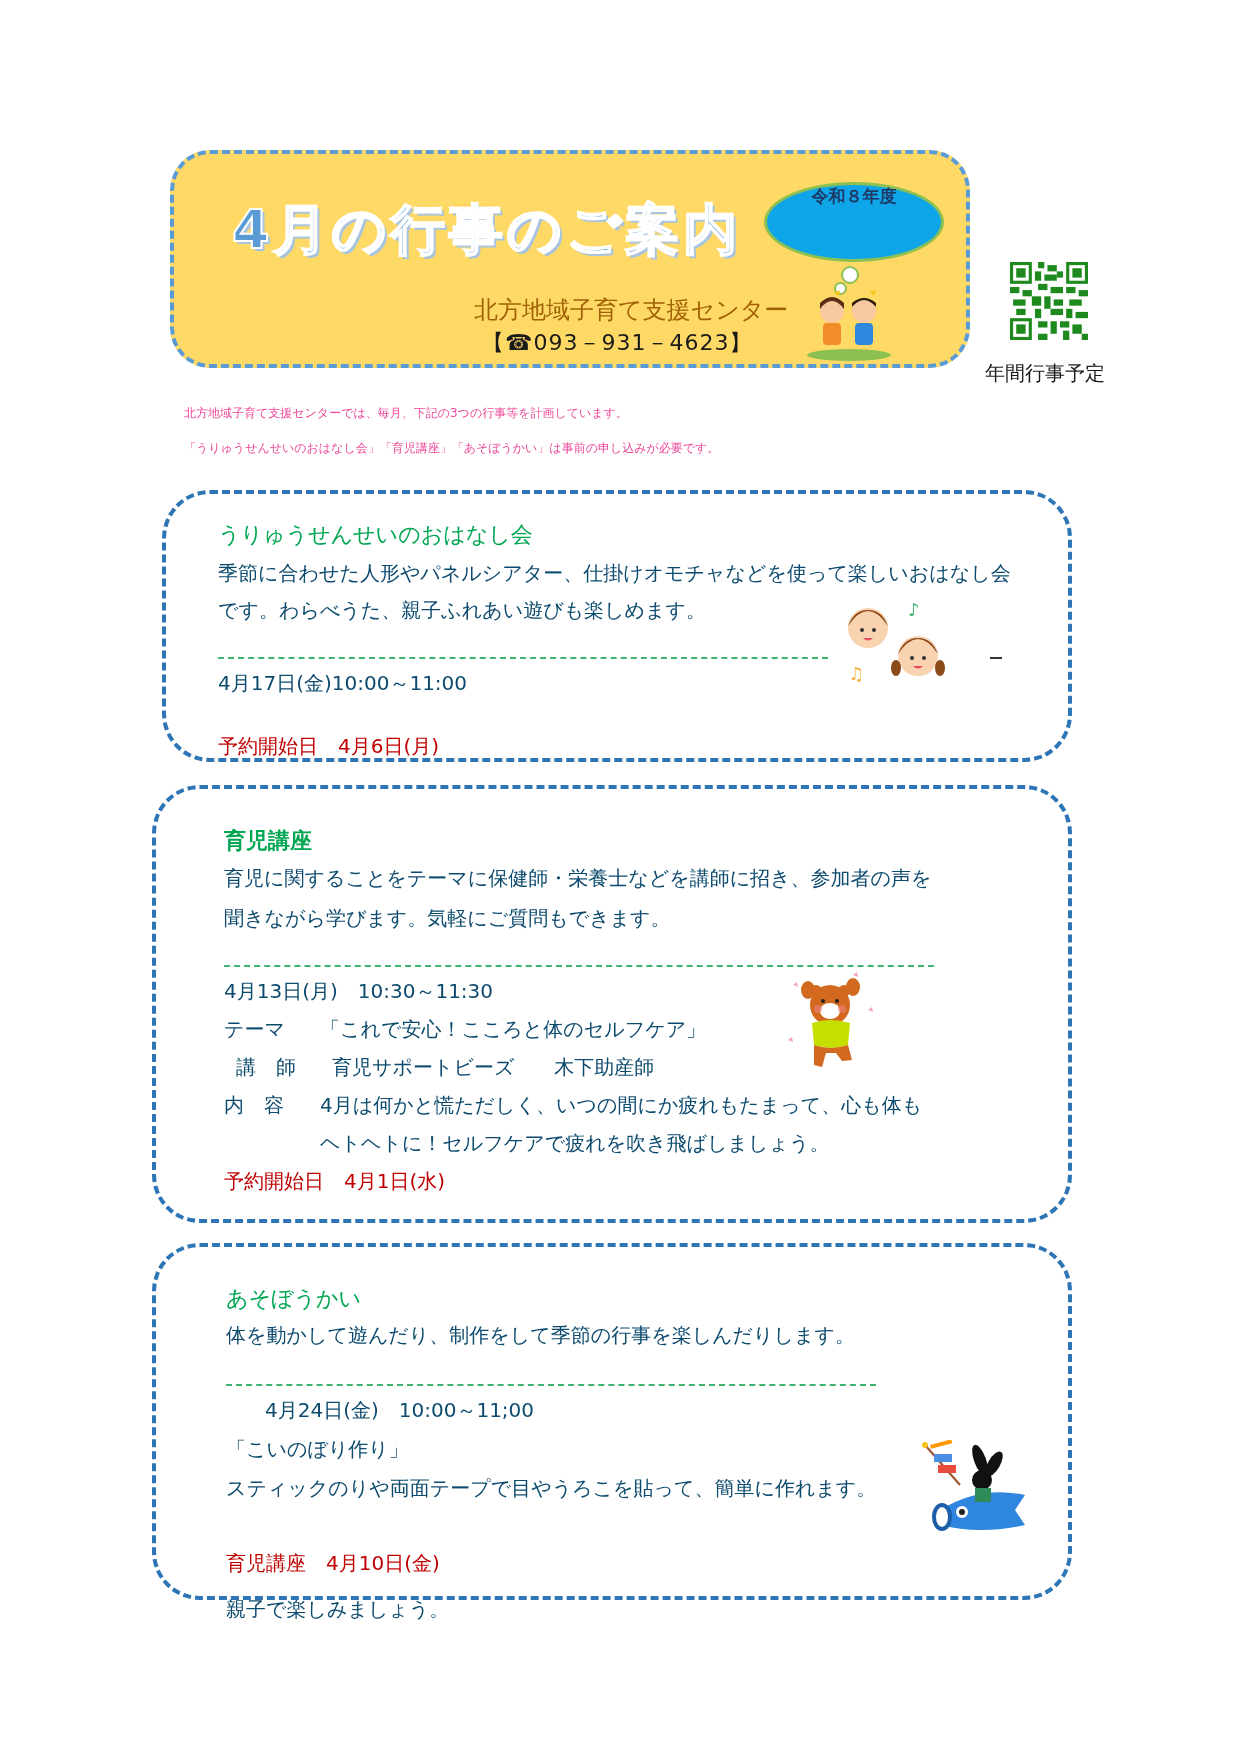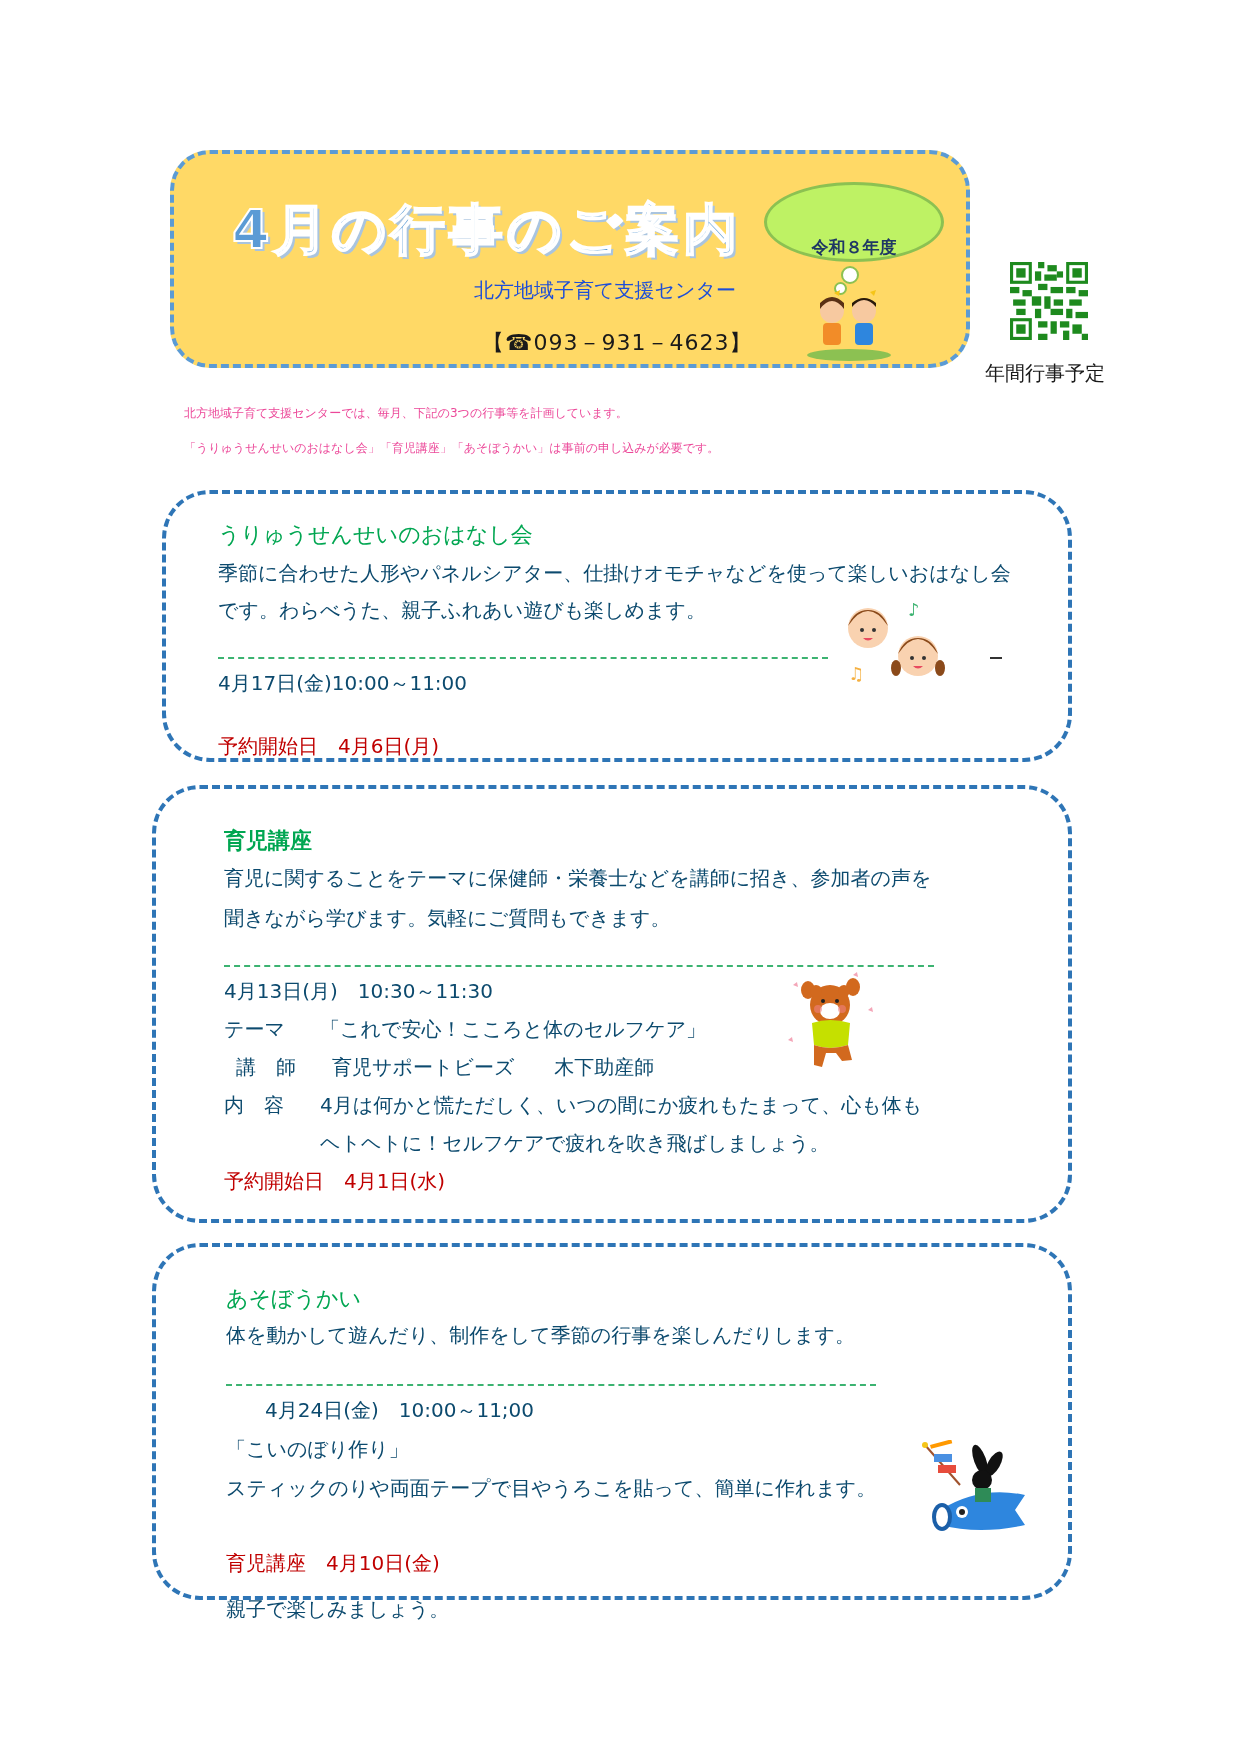--- a/index.html
+++ b/index.html
@@ -23,28 +23,28 @@
     .banner-title {
       position: absolute; left: 58px; top: 40px;
       font-size: 54px; font-weight: bold; letter-spacing: 4px;
       color: #5b9bd5;
       -webkit-text-stroke: 2px #ffffff;
       text-shadow: 3px 3px 0 #a9c4df;
       font-family: "DejaVu Sans", sans-serif;
     }
     .cloud {
       position: absolute; left: 590px; top: 28px; width: 180px; height: 80px;
-      background: #bef264; border: 3px solid #8cc152; border-radius: 50%;
+      background: #0ea5e9; border: 3px solid #8cc152; border-radius: 50%;
       box-sizing: border-box;
-      display: flex; align-items: flex-end; justify-content: center;
+      display: flex; align-items: flex-start; justify-content: center;
     }
     .cloud-label { font-size: 17px; font-weight: bold; color: #1f3864; }
     .cloud-tail1 { position: absolute; left: 667px; top: 112px; width: 14px; height: 14px; border: 2px solid #8cc152; border-radius: 50%; background:#fff; }
     .cloud-tail2 { position: absolute; left: 660px; top: 128px; width: 9px; height: 9px; border: 2px solid #8cc152; border-radius: 50%; background:#fff; }
-    .center-name { position: absolute; left: 300px; top: 123px; font-size: 20px; color: #1d4ed8; }
+    .center-name { position: absolute; left: 300px; top: 140px; font-size: 24px; color: #a16207; }
     .center-phone { position: absolute; left: 308px; top: 174px; font-size: 22px; color: #1a1a1a; letter-spacing: 1px; }
     .kids-illust { position: absolute; left: 630px; top: 135px; width: 90px; height: 72px; }
 
     .qr { position: absolute; left: 1010px; top: 262px; width: 78px; height: 78px; }
     .qr-label { position: absolute; left: 985px; top: 360px; font-size: 20px; color: #1a1a1a; }
 
     .intro { position: absolute; left: 184px; font-size: 12px; color: #ec4899; }
 
     
     .event {

